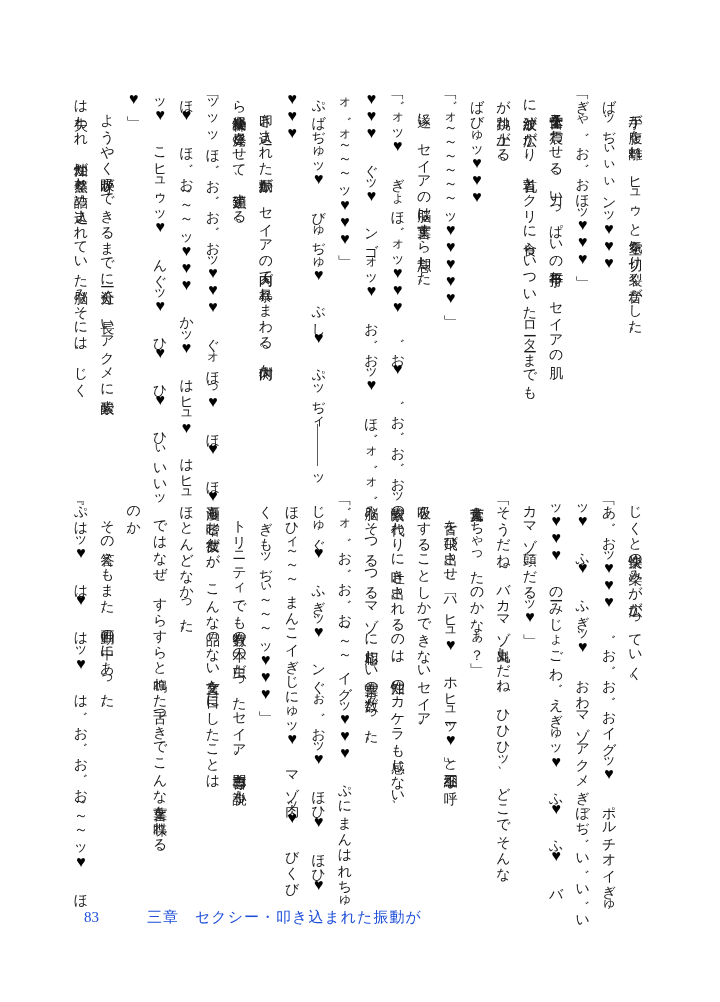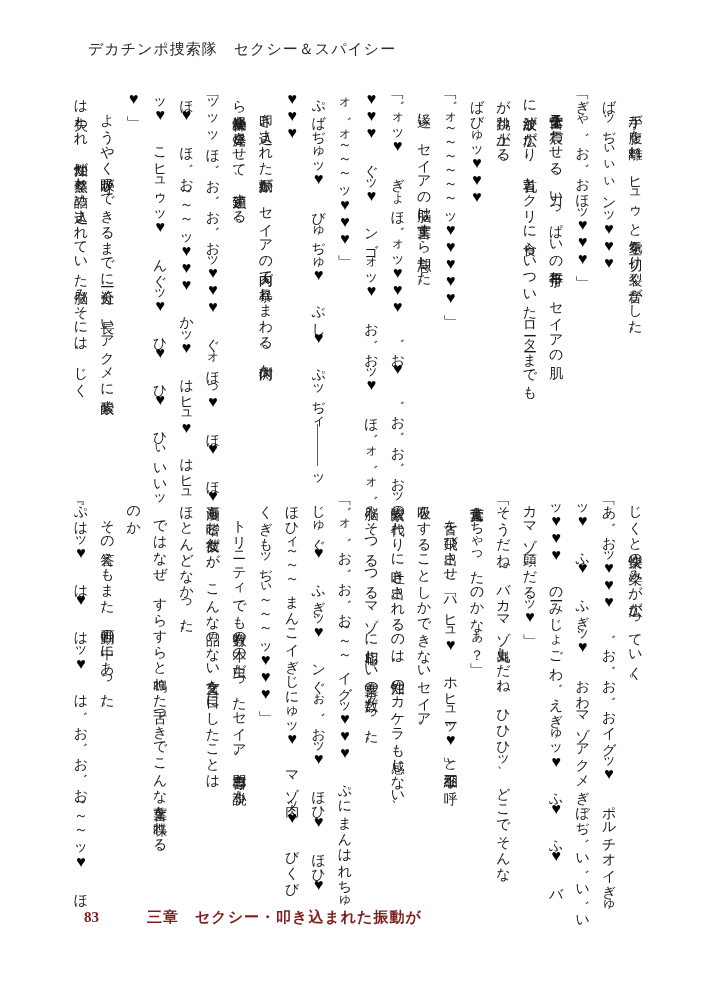--- a/index.html
+++ b/index.html
@@ -57,34 +57,32 @@
     color: #000000;
   }
   .page-footer {
     position: absolute;
     left: 84px;
     top: 908px;
     display: flex;
     align-items: baseline;
     gap: 48px;
     font-size: 15px;
-    color: #7f1d1d;
-    font-weight: bold;
+    color: #1d4ed8;
   }
   .page-footer .chapter {
     letter-spacing: 1px;
     white-space: pre;
   }
 </style>
 </head>
 <body>
 
 <div class="page">
 
-  <div class="running-head">デカチンポ捜索隊　セクシー＆スパイシー</div>
 
   <div class="v-block v-block-1"><div class="v-line">　手が腹を離れ、ヒュゥと空気を切り裂く音がした。</div><div class="v-line">ばッぢぃぃぃンッ<span class="heart">♥</span><span class="heart">♥</span><span class="heart">♥</span></div><div class="v-line">「ぎゃ゛お゛おほッ<span class="heart">♥</span><span class="heart">♥</span><span class="heart">♥</span>」</div><div class="v-line">　子宮全体を震わせる、力いっぱいの平手打ち。セイアの肌</div><div class="v-line">に波紋が広がり、乳首とクリに食らいついたローターまでも</div><div class="v-line">が跳ね上がる。</div><div class="v-line">ばびゅッ<span class="heart">♥</span><span class="heart">♥</span><span class="heart">♥</span></div><div class="v-line">「゛ォ～～～～～～ッ<span class="heart">♥</span><span class="heart">♥</span><span class="heart">♥</span><span class="heart">♥</span><span class="heart">♥</span>」</div><div class="v-line">　遂に、セイアの脳は言葉すら忘却した。</div><div class="v-line">「゛ォッ<span class="heart">♥</span>　ぎょほ゛ォッ<span class="heart">♥</span><span class="heart">♥</span><span class="heart">♥</span>　゛お<span class="heart">♥</span>　゛お゛お゛おッ</div><div class="v-line"><span class="heart">♥</span><span class="heart">♥</span><span class="heart">♥</span>　ぐッ<span class="heart">♥</span>　ンゴォッ<span class="heart">♥</span>　お゛おッ<span class="heart">♥</span>　ほ゛ォ゛ォ゛</div><div class="v-line">ォ゛ォ～～～ッ<span class="heart">♥</span><span class="heart">♥</span><span class="heart">♥</span>」</div><div class="v-line">ぷばぢゅッ<span class="heart">♥</span>　びゅぢゅ<span class="heart">♥</span>　ぶし<span class="heart">♥</span>　ぷッぢィ―――ッ</div><div class="v-line"><span class="heart">♥</span><span class="heart">♥</span><span class="heart">♥</span></div><div class="v-line">　叩き込まれた振動が、セイアの肉内で暴れまわる。内側か</div><div class="v-line">ら快楽神経を爆発させて、連鎖する。</div><div class="v-line">「ッッッほ゛お゛お゛おッ<span class="heart">♥</span><span class="heart">♥</span><span class="heart">♥</span>　ぐォほっ<span class="heart">♥</span>　ほ<span class="heart">♥</span>　ほ<span class="heart">♥</span></div><div class="v-line">ほ<span class="heart">♥</span>　ほ゛お～～～ッ<span class="heart">♥</span><span class="heart">♥</span><span class="heart">♥</span>　かッ<span class="heart">♥</span>　はヒュ<span class="heart">♥</span>　はヒュ</div><div class="v-line">ッ<span class="heart">♥</span>　こヒュゥッ<span class="heart">♥</span>　んぐッ<span class="heart">♥</span>　ひ<span class="heart">♥</span>　ひ<span class="heart">♥</span>　ひぃいいッ</div><div class="v-line"><span class="heart">♥</span>」</div><div class="v-line">　ようやく呼吸ができるまでに一分近く。長いアクメに酸素</div><div class="v-line">は失われ、知性が整然と詰め込まれていた脳みそには、じく</div></div>
 
   <div class="v-block v-block-2"><div class="v-line">じくと快楽の染みが広がっていく。</div><div class="v-line">「あ゛おッ<span class="heart">♥</span><span class="heart">♥</span><span class="heart">♥</span>　゛お゛お゛おイグッ<span class="heart">♥</span>　ポルチオイぎゅ</div><div class="v-line">ッ<span class="heart">♥</span>　ふ<span class="heart">♥</span>　ふぎッ<span class="heart">♥</span>　おわマゾアクメぎぼぢ゛い゛い゛い</div><div class="v-line">ッ<span class="heart">♥</span><span class="heart">♥</span><span class="heart">♥</span>　のーみじょごわ゛えぎゅッ<span class="heart">♥</span>　ふ<span class="heart">♥</span>　ふ<span class="heart">♥</span>　バ</div><div class="v-line">カマゾ頭にだるッ<span class="heart">♥</span>」</div><div class="v-line">「そうだね～バカマゾ丸出しだね。ひひひッ、どこでそんな</div><div class="v-line">言葉覚えちゃったのかなぁ？」</div><div class="v-line">　舌を飛び出させ、「ハヒュ<span class="heart">♥</span>　ホヒューッ<span class="heart">♥</span>」と不細工な呼</div><div class="v-line">吸をすることしかできないセイア。</div><div class="v-line">酸素の代わりに吐き出されるのは、知性のカケラも感じない、</div><div class="v-line">脳みそつるつるマゾに相応しい言葉の数々だった。</div><div class="v-line">「゛ォ゛お゛お゛お～～～イグッ<span class="heart">♥</span><span class="heart">♥</span><span class="heart">♥</span>　ぷにまんはれちゅ</div><div class="v-line">じゅぐ<span class="heart">♥</span>　ふぎッ<span class="heart">♥</span>　ンぐぉ゛おッ<span class="heart">♥</span>　ほひ<span class="heart">♥</span>　ほひ<span class="heart">♥</span></div><div class="v-line">ほひィ～～～まんこイぎじにゅッ<span class="heart">♥</span>　マゾ肉ッ<span class="heart">♥</span>　びくび</div><div class="v-line">くぎもッぢぃ～～～ッ<span class="heart">♥</span><span class="heart">♥</span><span class="heart">♥</span>」</div><div class="v-line">　トリニティでも有数の本の虫だったセイア。専門書も小説も</div><div class="v-line">漫画も嗜む彼女だが、こんな品のない文言を目にしたことは</div><div class="v-line">ほとんどなかった。</div><div class="v-line">　ではなぜ、すらすらと鳴れた舌つきでこんな言葉を喋れる</div><div class="v-line">のか。</div><div class="v-line">　その答えもまた、動画の中にあった。</div><div class="v-line">『ぷはッ<span class="heart">♥</span>　は<span class="heart">♥</span>　はッ<span class="heart">♥</span>　は゛お゛お゛お～～～ッ<span class="heart">♥</span>　ほ</div></div>
 
   <div class="page-footer">
     <span class="pagenum">83</span>
     <span class="chapter">三章　セクシー・叩き込まれた振動が</span>
   </div>
 

